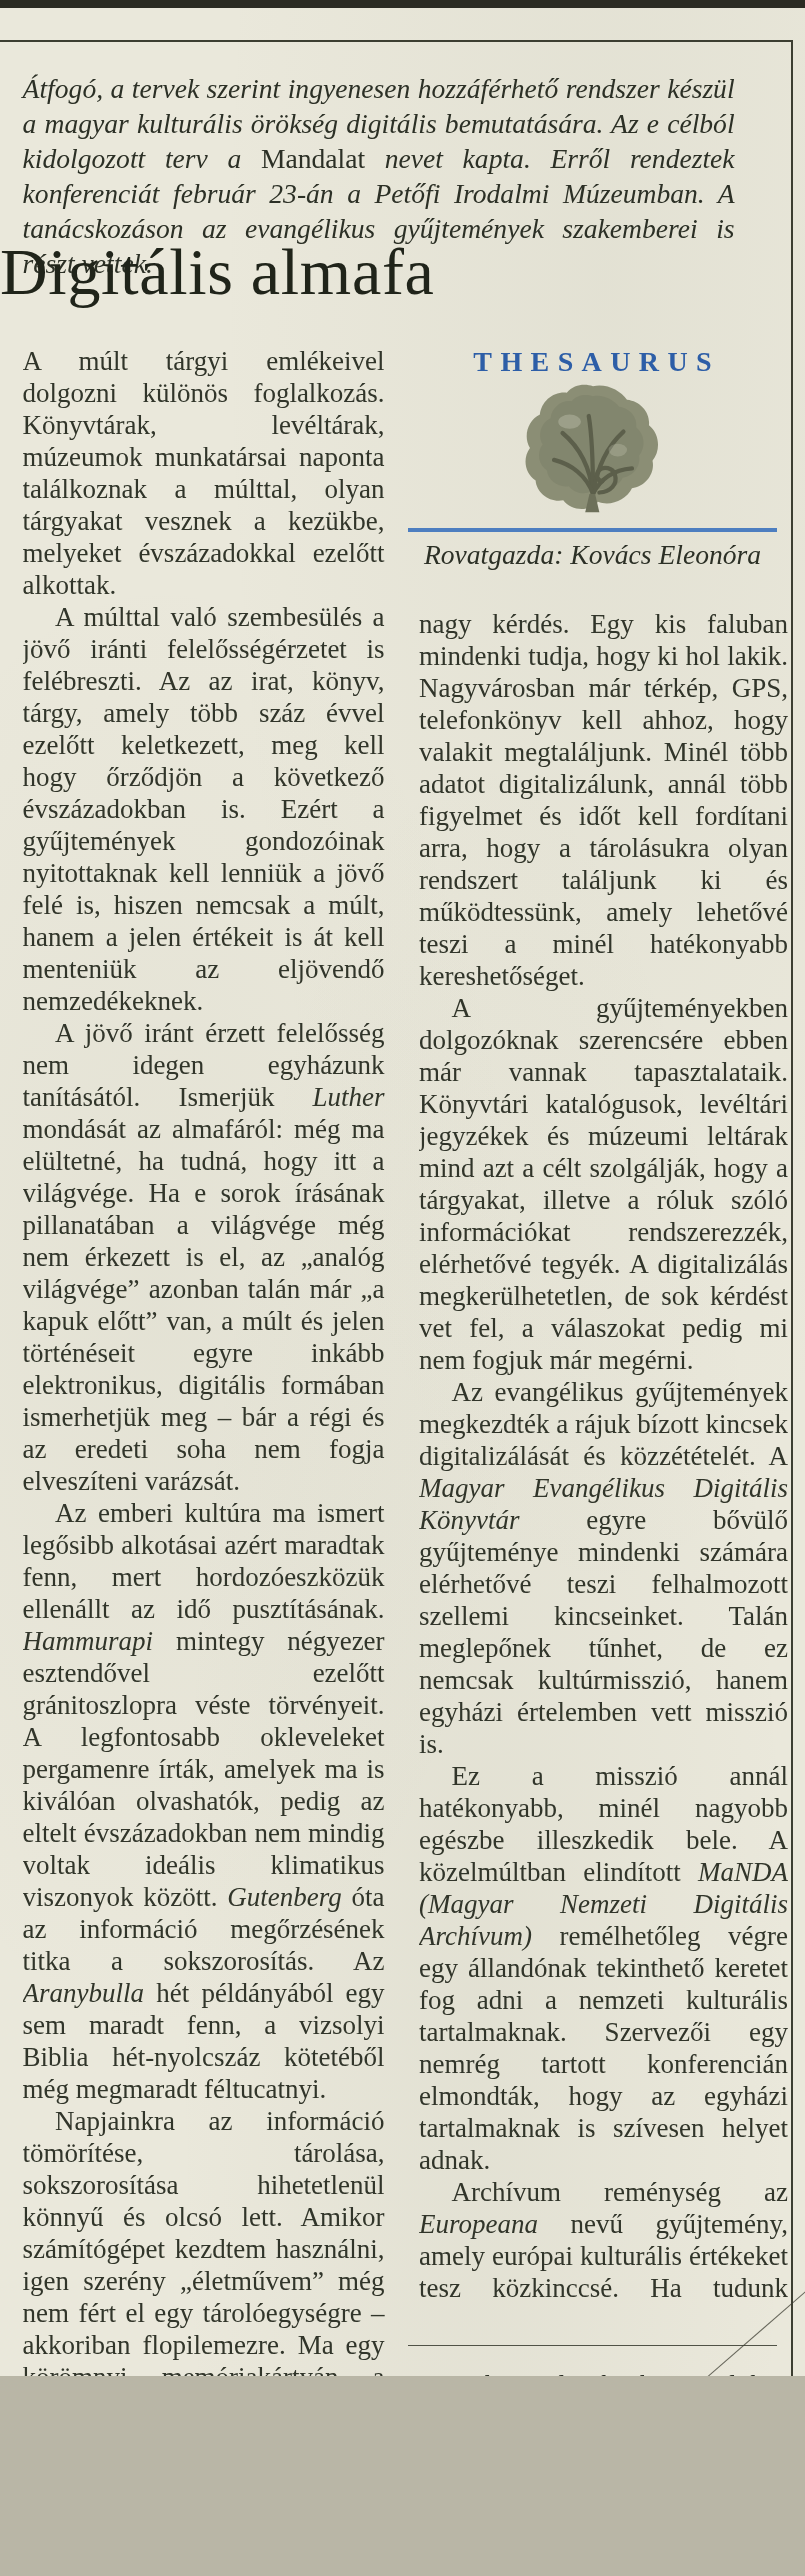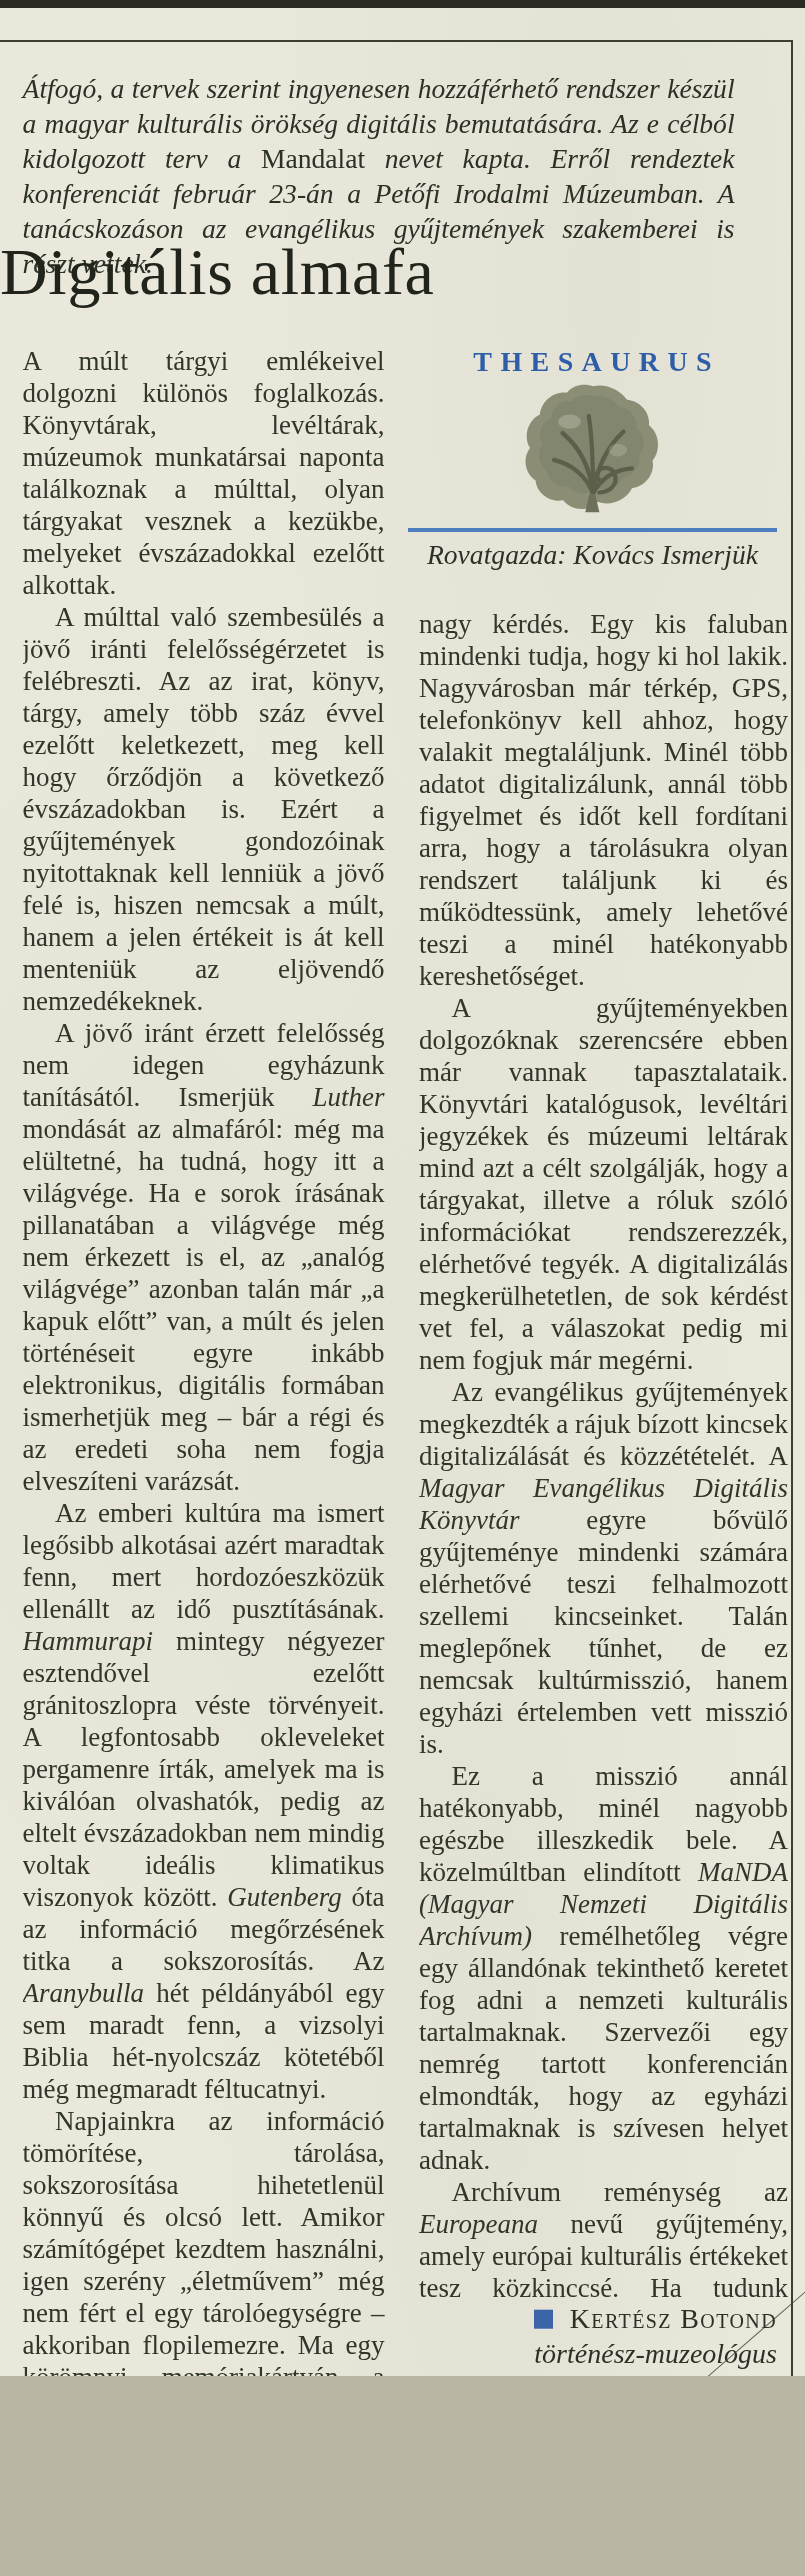--- a/index.html
+++ b/index.html
@@ -112,40 +112,32 @@
         <path d="M103,158 C94,132 72,116 48,110"></path>
         <path d="M103,158 C114,136 134,124 158,122"></path>
       </g>
       <path fill="none" stroke="#55584500" d="M0,0"></path>
       <path fill="none" stroke="#5c5f4b" stroke-width="6" stroke-linecap="round" d="M112,156 c16,-1 26,-12 22,-25 c-3,-10 -16,-13 -23,-6 c-5,6 -2,14 5,15"></path>
       <path fill="#6d705a" d="M98,158 l-6,26 h20 l-6,-26 z"></path>
       <ellipse cx="70" cy="56" rx="16" ry="10" fill="#e4e2d2" opacity="0.28"></ellipse>
       <ellipse cx="138" cy="96" rx="13" ry="9" fill="#e4e2d2" opacity="0.22"></ellipse>
     </svg>
     <div class="rubric-rule"></div>
-    <p class="rubric-editor">Rovatgazda: Kovács Ismerjük</p>
+    <p class="rubric-editor">Rovatgazda: Kovács Eleonóra</p>
   </div>
 
   <div class="col col-right-text">
       <p class="para noindent"><span class="seg-rm">nagy kérdés. Egy kis faluban mindenki tudja, hogy ki hol lakik. Nagyvárosban már térkép, GPS, telefonkönyv kell ahhoz, hogy valakit megtaláljunk. Minél több adatot digitalizálunk, annál több figyelmet és időt kell fordítani arra, hogy a tárolásukra olyan rendszert találjunk ki és működtessünk, amely lehetővé teszi a minél hatékonyabb kereshetőséget.</span></p>
       <p class="para"><span class="seg-rm">A gyűjteményekben dolgozóknak szerencsére ebben már vannak tapasztalataik. Könyvtári katalógusok, levéltári jegyzékek és múzeumi leltárak mind azt a célt szolgálják, hogy a tárgyakat, illetve a róluk szóló információkat rendszerezzék, elérhetővé tegyék. A digitalizálás megkerülhetetlen, de sok kérdést vet fel, a válaszokat pedig mi nem fogjuk már megérni.</span></p>
       <p class="para"><span class="seg-rm">Az evangélikus gyűjtemények megkezdték a rájuk bízott kincsek digitalizálását és közzétételét. A </span><span class="seg-it">Magyar Evangélikus Digitális Könyvtár</span><span class="seg-rm"> egyre bővülő gyűjteménye mindenki számára elérhetővé teszi felhalmozott szellemi kincseinket. Talán meglepőnek tűnhet, de ez nemcsak kultúrmisszió, hanem egyházi értelemben vett misszió is.</span></p>
       <p class="para"><span class="seg-rm">Ez a misszió annál hatékonyabb, minél nagyobb egészbe illeszkedik bele. A közelmúltban elindított </span><span class="seg-it">MaNDA (Magyar Nemzeti Digitális Archívum)</span><span class="seg-rm"> remélhetőleg végre egy állandónak tekinthető keretet fog adni a nemzeti kulturális tartalmaknak. Szervezői egy nemrég tartott konferencián elmondták, hogy az egyházi tartalmaknak is szívesen helyet adnak.</span></p>
       <p class="para"><span class="seg-rm">Archívum reménység az </span><span class="seg-it">Europeana</span><span class="seg-rm"> nevű gyűjtemény, amely európai kulturális értékeket tesz közkinccsé. Ha tudunk csatlakozni ezekhez a kezdeményezésekhez, akkor újabb csatornákon keresztül találhatnak ránk.</span></p>
     </div>
 
   <div class="colophon">
-    <div class="byline">
-      <span class="byline-name-row">
-        <span class="byline-bullet"></span>
-        <span class="byline-name">Kertész Botond</span>
-      </span>
-      <span class="byline-role">történész-muzeológus</span>
-      <span class="byline-affil">(Evangélikus Országos Múzeum)</span>
-    </div>
     <div class="footnote-rule"></div>
     <p class="footnote">A work.mandarchiv.hu/mandalat webhelyen elolvasható a MaNDA alapkoncepciója.</p>
   </div>
 
   <div class="bottom-bar"></div>
   <div class="scratch"></div>
 
 </div>
 
 

